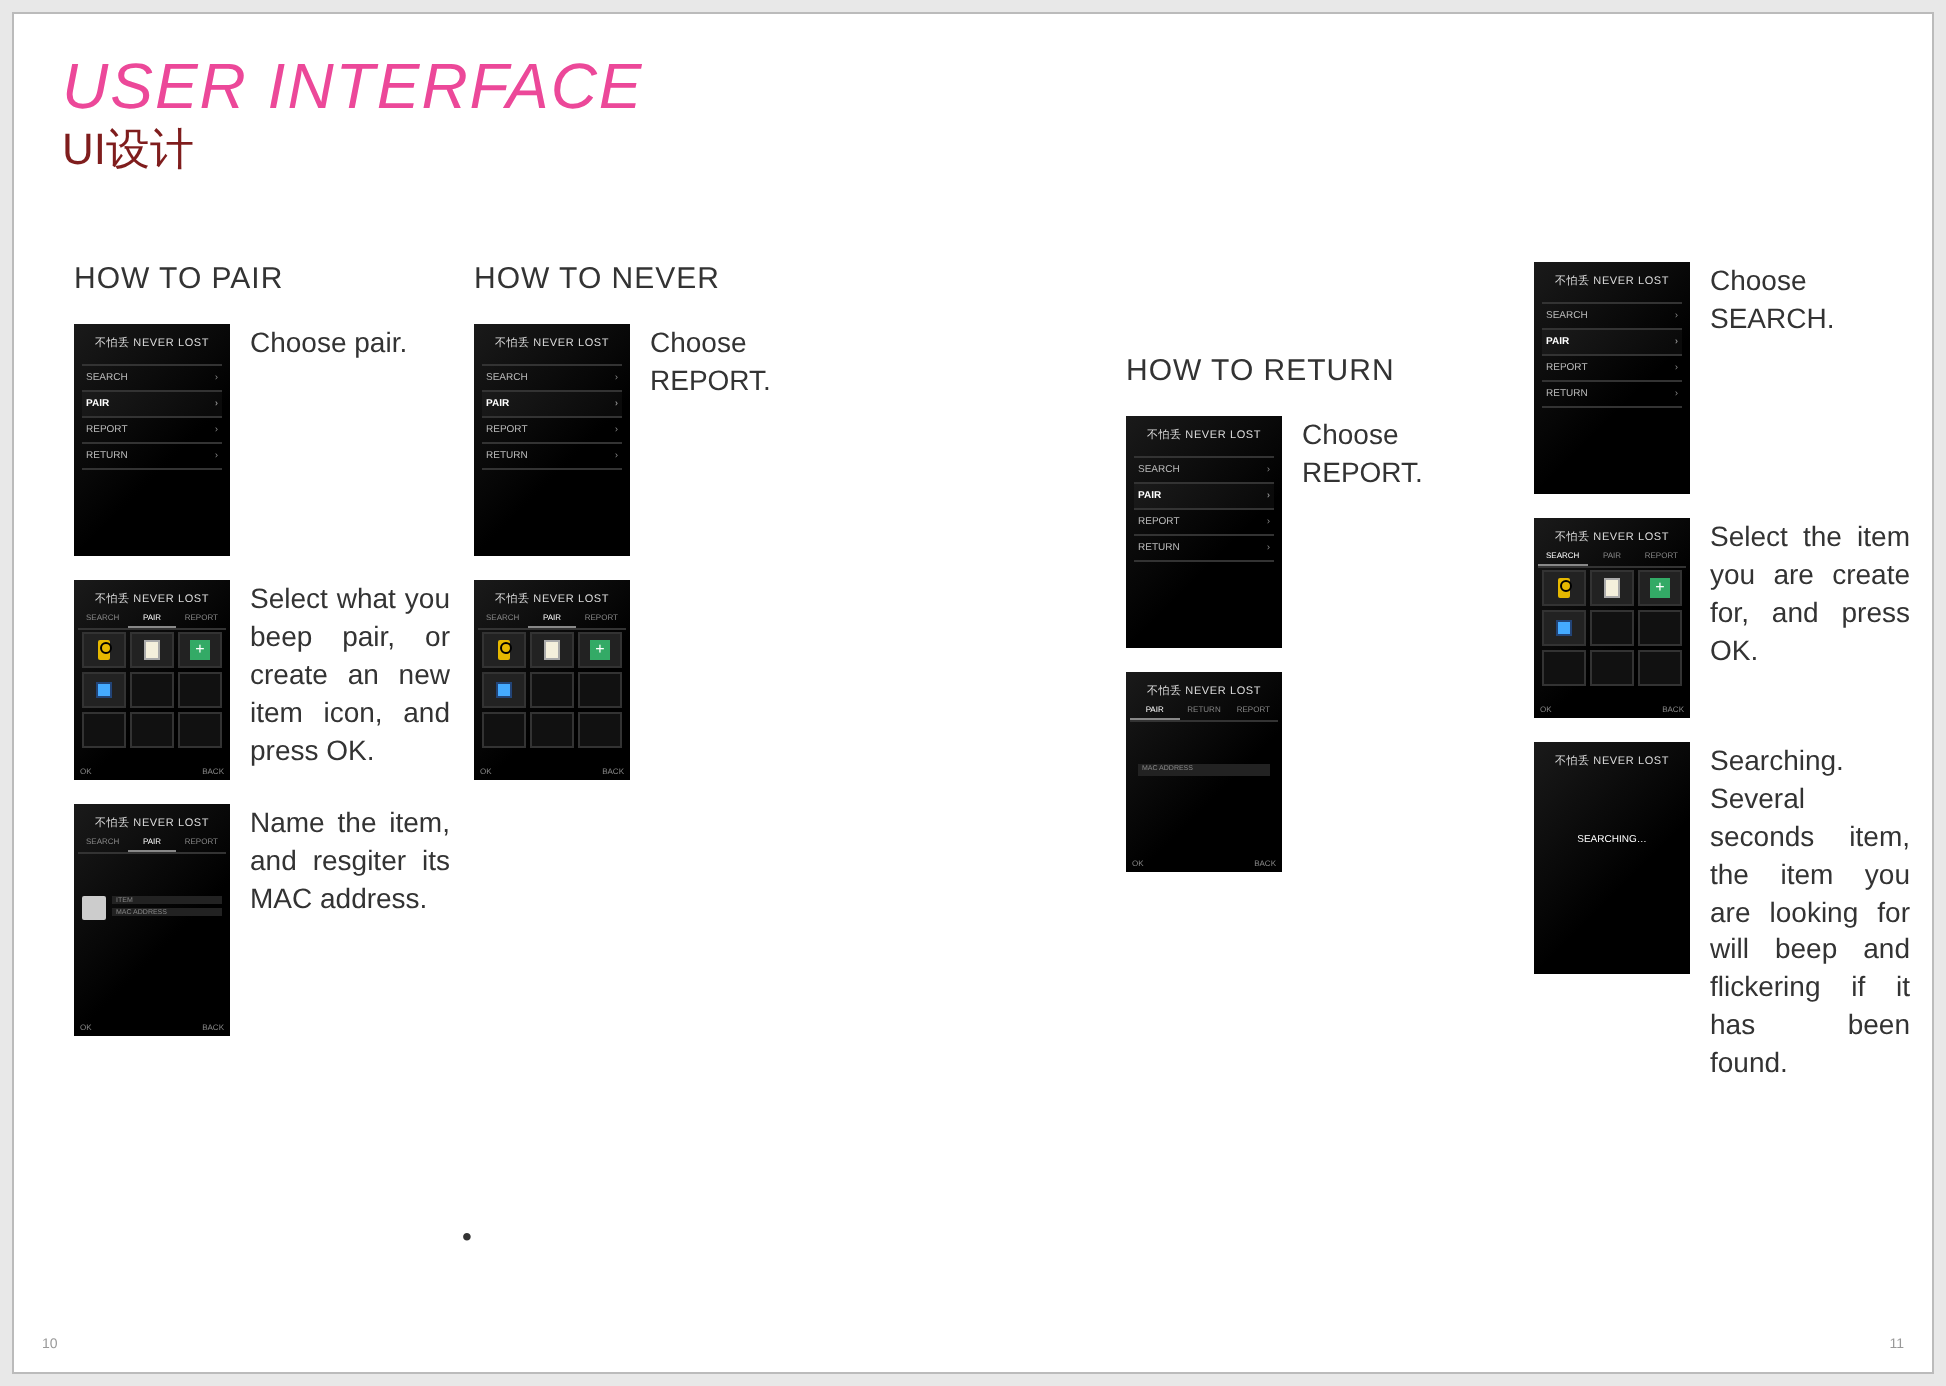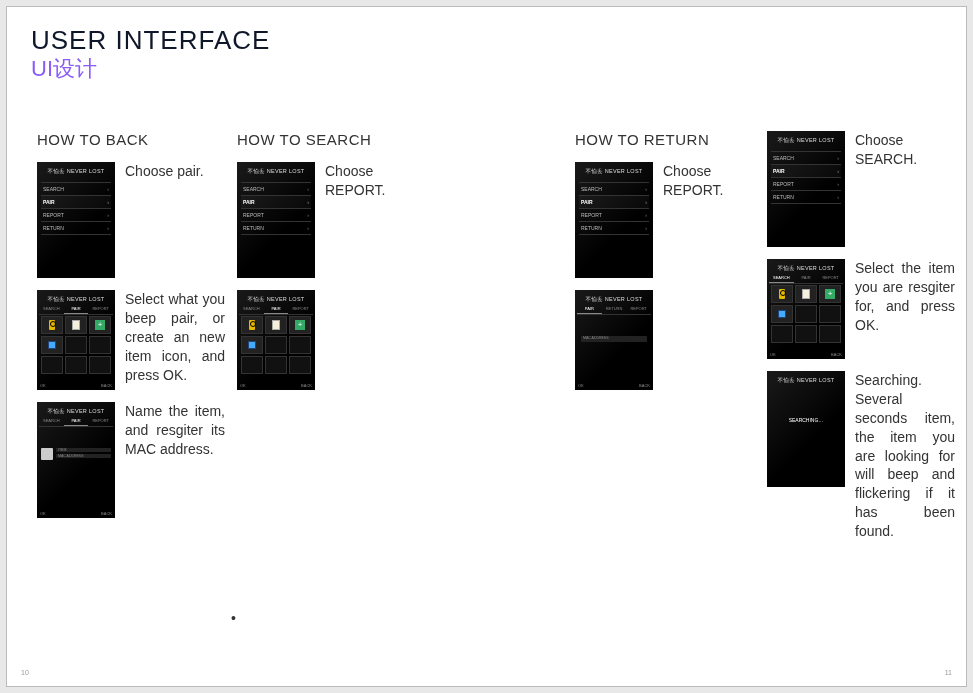--- a/index.html
+++ b/index.html
@@ -11,26 +11,26 @@
     position: relative;
     overflow: hidden;
   }
   .page {
     position: absolute;
     left: 6px; top: 6px; right: 6px; bottom: 6px;
     background: #fff;
     border: 1px solid #bbb;
   }
   .title-block { position: absolute; left: 24px; top: 18px; }
-  .title-en { font-size: 26px; letter-spacing: 1px; color: #0f172a; }
-  .title-cn { font-size: 22px; color: #8b5cf6; margin-top: -2px; }
+  .title-en { font-size: 32px; letter-spacing: 1px; color: #ec4899; font-style: italic; }
+  .title-cn { font-size: 22px; color: #7f1d1d; margin-top: -2px; }
   .col { position: absolute; top: 124px; width: 200px; }
   .col1 { left: 30px; }
   .col2 { left: 230px; }
-  .col3 { left: 568px; }
+  .col3 { left: 556px; margin-top: 46px; }
   .col4 { left: 760px; }
   .col-head {
     font-size: 15px; color: #333; margin-bottom: 14px; letter-spacing: 0.5px;
   }
   .row { display: flex; align-items: flex-start; margin-bottom: 12px; }
   .screen {
     width: 78px; height: 116px;
     background: linear-gradient(135deg,#1a1a1a 0%,#000 60%);
     position: relative;
     color: #ccc;
@@ -105,21 +105,21 @@
 <body>
 
 <div class="page">
 
   <div class="title-block">
     <div class="title-en">USER INTERFACE</div>
     <div class="title-cn">UI设计</div>
   </div>
 
   <div class="col col1">
-    <div class="col-head">HOW TO BACK</div>
+    <div class="col-head">HOW TO PAIR</div>
 
     <div class="row">
       <div class="screen">
         <div class="screen-title">不怕丢 NEVER LOST</div>
         <div class="menu-list">
           <div class="menu-item">
               <span>SEARCH</span>
               <span class="chev">›</span>
             </div>
           <div class="menu-item sel">
@@ -193,21 +193,21 @@
             <span>OK</span>
             <span>BACK</span>
           </div>
       </div>
       <div class="cap">Name the item, and resgiter its MAC address.</div>
     </div>
 
   </div>
 
   <div class="col col2">
-    <div class="col-head">HOW TO SEARCH</div>
+    <div class="col-head">HOW TO NEVER</div>
 
     <div class="row">
       <div class="screen">
         <div class="screen-title">不怕丢 NEVER LOST</div>
         <div class="menu-list">
           <div class="menu-item">
               <span>SEARCH</span>
               <span class="chev">›</span>
             </div>
           <div class="menu-item sel">
@@ -359,21 +359,21 @@
           <div class="cell empty"></div>
           <div class="cell empty"></div>
           <div class="cell empty"></div>
           <div class="cell empty"></div>
         </div>
         <div class="bottombar">
             <span>OK</span>
             <span>BACK</span>
           </div>
       </div>
-      <div class="cap">Select the item you are resgiter for, and press OK.</div>
+      <div class="cap">Select the item you are create for, and press OK.</div>
     </div>
 
     <div class="row">
       <div class="screen">
         <div class="screen-title">不怕丢 NEVER LOST</div>
         <div class="midtext">SEARCHING…</div>
       </div>
       <div class="cap">Searching. Several seconds item, the item you are looking for will beep and flickering if it has been found.</div>
     </div>
   </div>

